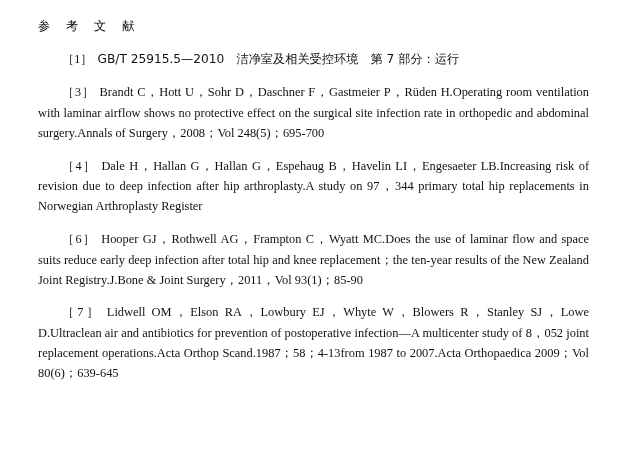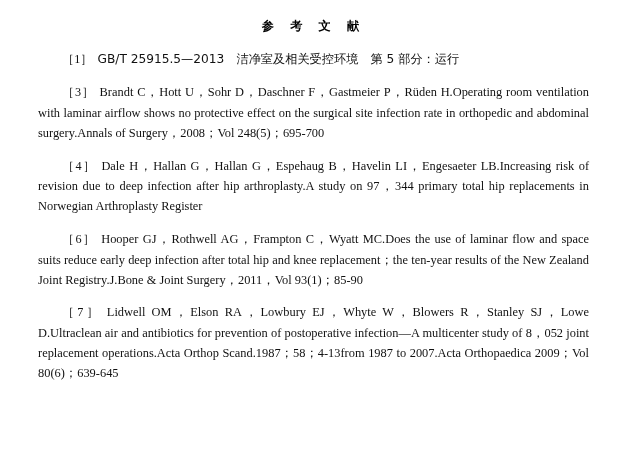--- a/index.html
+++ b/index.html
@@ -15,23 +15,23 @@
     overflow: hidden;
   }
   .page {
     position: relative;
     width: 627px;
     height: 473px;
     box-sizing: border-box;
     padding: 0 38px;
   }
   .doc-title {
-    text-align: center;
+    text-align: left;
     font-family: "DejaVu Serif", "Liberation Serif", serif;
-    font-weight: bold;
+    font-weight: normal;
     font-size: 14px;
     letter-spacing: 6px;
     margin-top: 18px;
     margin-bottom: 14px;
     color: #000;
   }
   .ref-list {
     margin: 0;
     padding: 0;
   }
@@ -59,21 +59,21 @@
 </style>
 </head>
 <body>
 
 <div class="page">
 
   <div class="doc-title cjk">参  考  文  献</div>
 
   <div class="ref-list">
 
-    <p class="ref-item"><span class="num cjk">［1］</span><span class="gap"></span><span class="cjk">GB/T 25915.5—2013　洁净室及相关受控环境　第 5 部分：运行</span></p>
+    <p class="ref-item"><span class="num cjk">［1］</span><span class="gap"></span><span class="cjk">GB/T 25915.5—2010　洁净室及相关受控环境　第 7 部分：运行</span></p>
 
 
     <p class="ref-item"><span class="num cjk">［3］</span><span class="gap"></span><span>Brandt C，Hott U，Sohr D，Daschner F，Gastmeier P，Rüden H.Operating room ventilation with laminar airflow shows no protective effect on the surgical site infection rate in orthopedic and abdominal surgery.Annals of Surgery，2008；Vol 248(5)；695-700</span></p>
 
     <p class="ref-item"><span class="num cjk">［4］</span><span class="gap"></span><span>Dale H，Hallan G，Hallan G，Espehaug B，Havelin LI，Engesaeter LB.Increasing risk of revision due to deep infection after hip arthroplasty.A study on 97，344 primary total hip replacements in Norwegian Arthroplasty Register</span></p>
 
 
     <p class="ref-item"><span class="num cjk">［6］</span><span class="gap"></span><span>Hooper GJ，Rothwell AG，Frampton C，Wyatt MC.Does the use of laminar flow and space suits reduce early deep infection after total hip and knee replacement；the ten-year results of the New Zealand Joint Registry.J.Bone &amp; Joint Surgery，2011，Vol 93(1)；85-90</span></p>
 
     <p class="ref-item"><span class="num cjk">［7］</span><span class="gap"></span><span>Lidwell OM，Elson RA，Lowbury EJ，Whyte W，Blowers R，Stanley SJ，Lowe D.Ultraclean air and antibiotics for prevention of postoperative infection—A multicenter study of 8，052 joint replacement operations.Acta Orthop Scand.1987；58；4-13from 1987 to 2007.Acta Orthopaedica 2009；Vol 80(6)；639-645</span></p>

